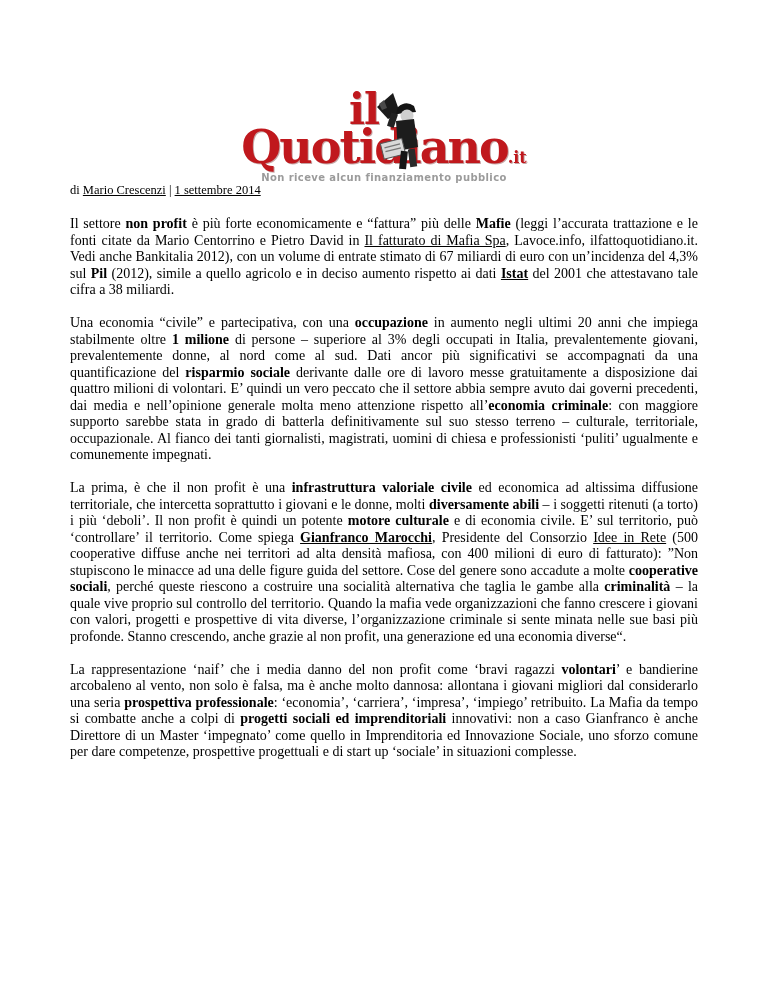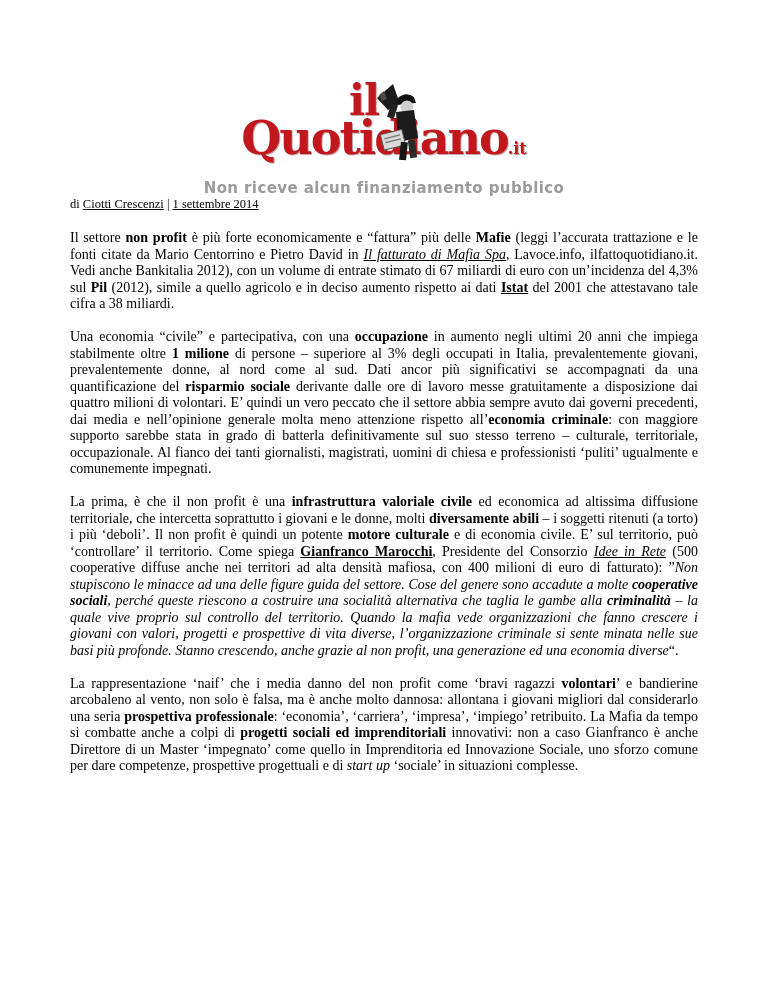--- a/index.html
+++ b/index.html
@@ -1,50 +1,50 @@
 <!DOCTYPE html>
 <html><head>
 <meta charset="utf-8">
 <style>
   html,body{margin:0;padding:0;}
   body{
     width:768px;height:994px;background:#ffffff;overflow:hidden;
     font-family:"Liberation Serif","DejaVu Serif",serif;color:#000;
     -webkit-font-smoothing:antialiased;
   }
-  .page{width:768px;height:994px;box-sizing:border-box;padding:0 70px;}
+  .page{width:768px;height:994px;box-sizing:border-box;padding:9px 70px;}
 
   
   .logo-wrap{padding-top:80px;display:flex;flex-direction:column;align-items:center;}
   .logo{position:relative;font-family:"DejaVu Serif",serif;font-weight:bold;line-height:1;text-align:center;}
   .logo-line1{display:flex;align-items:flex-end;justify-content:center;font-size:42px;letter-spacing:-1px;}
   .logo-red{color:#c0181d;text-shadow:1px 1px 0 rgba(90,0,0,.35);}
   .logo-gap{position:relative;width:40px;}
   .mascot{position:absolute;left:-3px;top:-40px;}
   .logo-line2{font-size:46px;letter-spacing:-2px;margin-top:-7px;white-space:nowrap;}
   .logo-it{font-size:16px;letter-spacing:0;vertical-align:baseline;}
   .tagline{
-    margin-top:18px;font-family:"DejaVu Sans","Liberation Sans",sans-serif;
-    font-size:15px;font-weight:bold;color:#9b9b9b;letter-spacing:.4px;white-space:nowrap;
+    margin-top:2px;font-family:"DejaVu Sans","Liberation Sans",sans-serif;
+    font-size:10px;font-weight:bold;color:#9b9b9b;letter-spacing:.4px;white-space:nowrap;
   }
 
   
   .title{
     font-size:23px;font-weight:bold;color:#36648b;
     margin:30px 0 3px;line-height:1.25;
   }
   .byline{font-size:12.5px;margin:0 0 18px;}
   .byline a{color:#000;text-decoration:underline;}
   .body-text{}
   .para{
     font-size:14px;line-height:16.5px;text-align:justify;
     margin:0 0 16.5px;
   }
   .b{font-weight:bold;}
-  .i{font-style:italic;}
+  .i{}
   .u{text-decoration:underline;}
   a.inline{color:#000;}
 </style>
 </head>
 <body>
 
 <div class="page">
 
   <div class="logo-wrap">
     <div class="logo">
@@ -76,21 +76,21 @@
         </span>
       </div>
       <div class="logo-line2 logo-red" style="color: rgb(192, 24, 29);">
         <span>Quotidiano</span><span class="logo-it">.it</span>
       </div>
     </div>
     <div class="tagline" style="color: rgb(155, 155, 155);">Non riceve alcun finanziamento pubblico</div>
   </div>
 
 
-  <div class="byline"><span>di </span><a href="#">Ciotti Crescenzi</a><span> | </span><a href="#">1 settembre 2014</a></div>
+  <div class="byline"><span>di </span><a href="#">Mario Crescenzi</a><span> | </span><a href="#">1 settembre 2014</a></div>
 
   <div class="body-text" id="article-body">
       <p class="para"><span>Il settore </span><span class="b">non profit</span><span> è più forte economicamente e “fattura” più delle </span><span class="b">Mafie</span><span> (leggi l’accurata trattazione e le fonti citate da Mario Centorrino e Pietro David in </span><a href="#" class="inline i u">Il fatturato di Mafia Spa</a><span>, Lavoce.info, ilfattoquotidiano.it. Vedi anche Bankitalia 2012), con un volume di entrate stimato di 67 miliardi di euro con un’incidenza del 4,3% sul </span><span class="b">Pil</span><span> (2012), simile a quello agricolo e in deciso aumento rispetto ai dati </span><a href="#" class="inline b u">Istat</a><span> del 2001 che attestavano tale cifra a 38 miliardi.</span></p>
       <p class="para"><span>Una economia “civile” e partecipativa, con una </span><span class="b">occupazione</span><span> in aumento negli ultimi 20 anni che impiega stabilmente oltre </span><span class="b">1 milione</span><span> di persone – superiore al 3% degli occupati in Italia, prevalentemente giovani, prevalentemente donne, al nord come al sud. Dati ancor più significativi se accompagnati da una quantificazione del </span><span class="b">risparmio sociale</span><span> derivante dalle ore di lavoro messe gratuitamente a disposizione dai quattro milioni di volontari. E’ quindi un vero peccato che il settore abbia sempre avuto dai governi precedenti, dai media e nell’opinione generale molta meno attenzione rispetto all’</span><span class="b">economia criminale</span><span>: con maggiore supporto sarebbe stata in grado di batterla definitivamente sul suo stesso terreno – culturale, territoriale, occupazionale. Al fianco dei tanti giornalisti, magistrati, uomini di chiesa e professionisti ‘puliti’ ugualmente e comunemente impegnati.</span></p>
       <p class="para"><span>La prima, è che il non profit è una </span><span class="b">infrastruttura valoriale civile</span><span> ed economica ad altissima diffusione territoriale, che intercetta soprattutto i giovani e le donne, molti </span><span class="b">diversamente abili</span><span> – i soggetti ritenuti (a torto) i più ‘deboli’. Il non profit è quindi un potente </span><span class="b">motore culturale</span><span> e di economia civile. E’ sul territorio, può ‘controllare’ il territorio. Come spiega </span><a href="#" class="inline b u">Gianfranco Marocchi</a><span>, Presidente del Consorzio </span><a href="#" class="inline i u">Idee in Rete</a><span> (500 cooperative diffuse anche nei territori ad alta densità mafiosa, con 400 milioni di euro di fatturato): ”</span><span class="i">Non stupiscono le minacce ad una delle figure guida del settore. Cose del genere sono accadute a molte </span><span class="b i">cooperative sociali</span><span class="i">, perché queste riescono a costruire una socialità alternativa che taglia le gambe alla </span><span class="b i">criminalità</span><span class="i"> – la quale vive proprio sul controllo del territorio. Quando la mafia vede organizzazioni che fanno crescere i giovani con valori, progetti e prospettive di vita diverse, l’organizzazione criminale si sente minata nelle sue basi più profonde. Stanno crescendo, anche grazie al non profit, una generazione ed una economia diverse</span><span>“.</span></p>
       <p class="para"><span>La rappresentazione ‘naif’ che i media danno del non profit come ‘bravi ragazzi </span><span class="b">volontari</span><span>’ e bandierine arcobaleno al vento, non solo è falsa, ma è anche molto dannosa: allontana i giovani migliori dal considerarlo una seria </span><span class="b">prospettiva professionale</span><span>: ‘economia’, ‘carriera’, ‘impresa’, ‘impiego’ retribuito. La Mafia da tempo si combatte anche a colpi di </span><span class="b">progetti sociali ed imprenditoriali</span><span> innovativi: non a caso Gianfranco è anche Direttore di un Master ‘impegnato’ come quello in Imprenditoria ed Innovazione Sociale, uno sforzo comune per dare competenze, prospettive progettuali e di </span><span class="i">start up</span><span> ‘sociale’ in situazioni complesse.</span></p>
     </div>
 
 </div>
 

